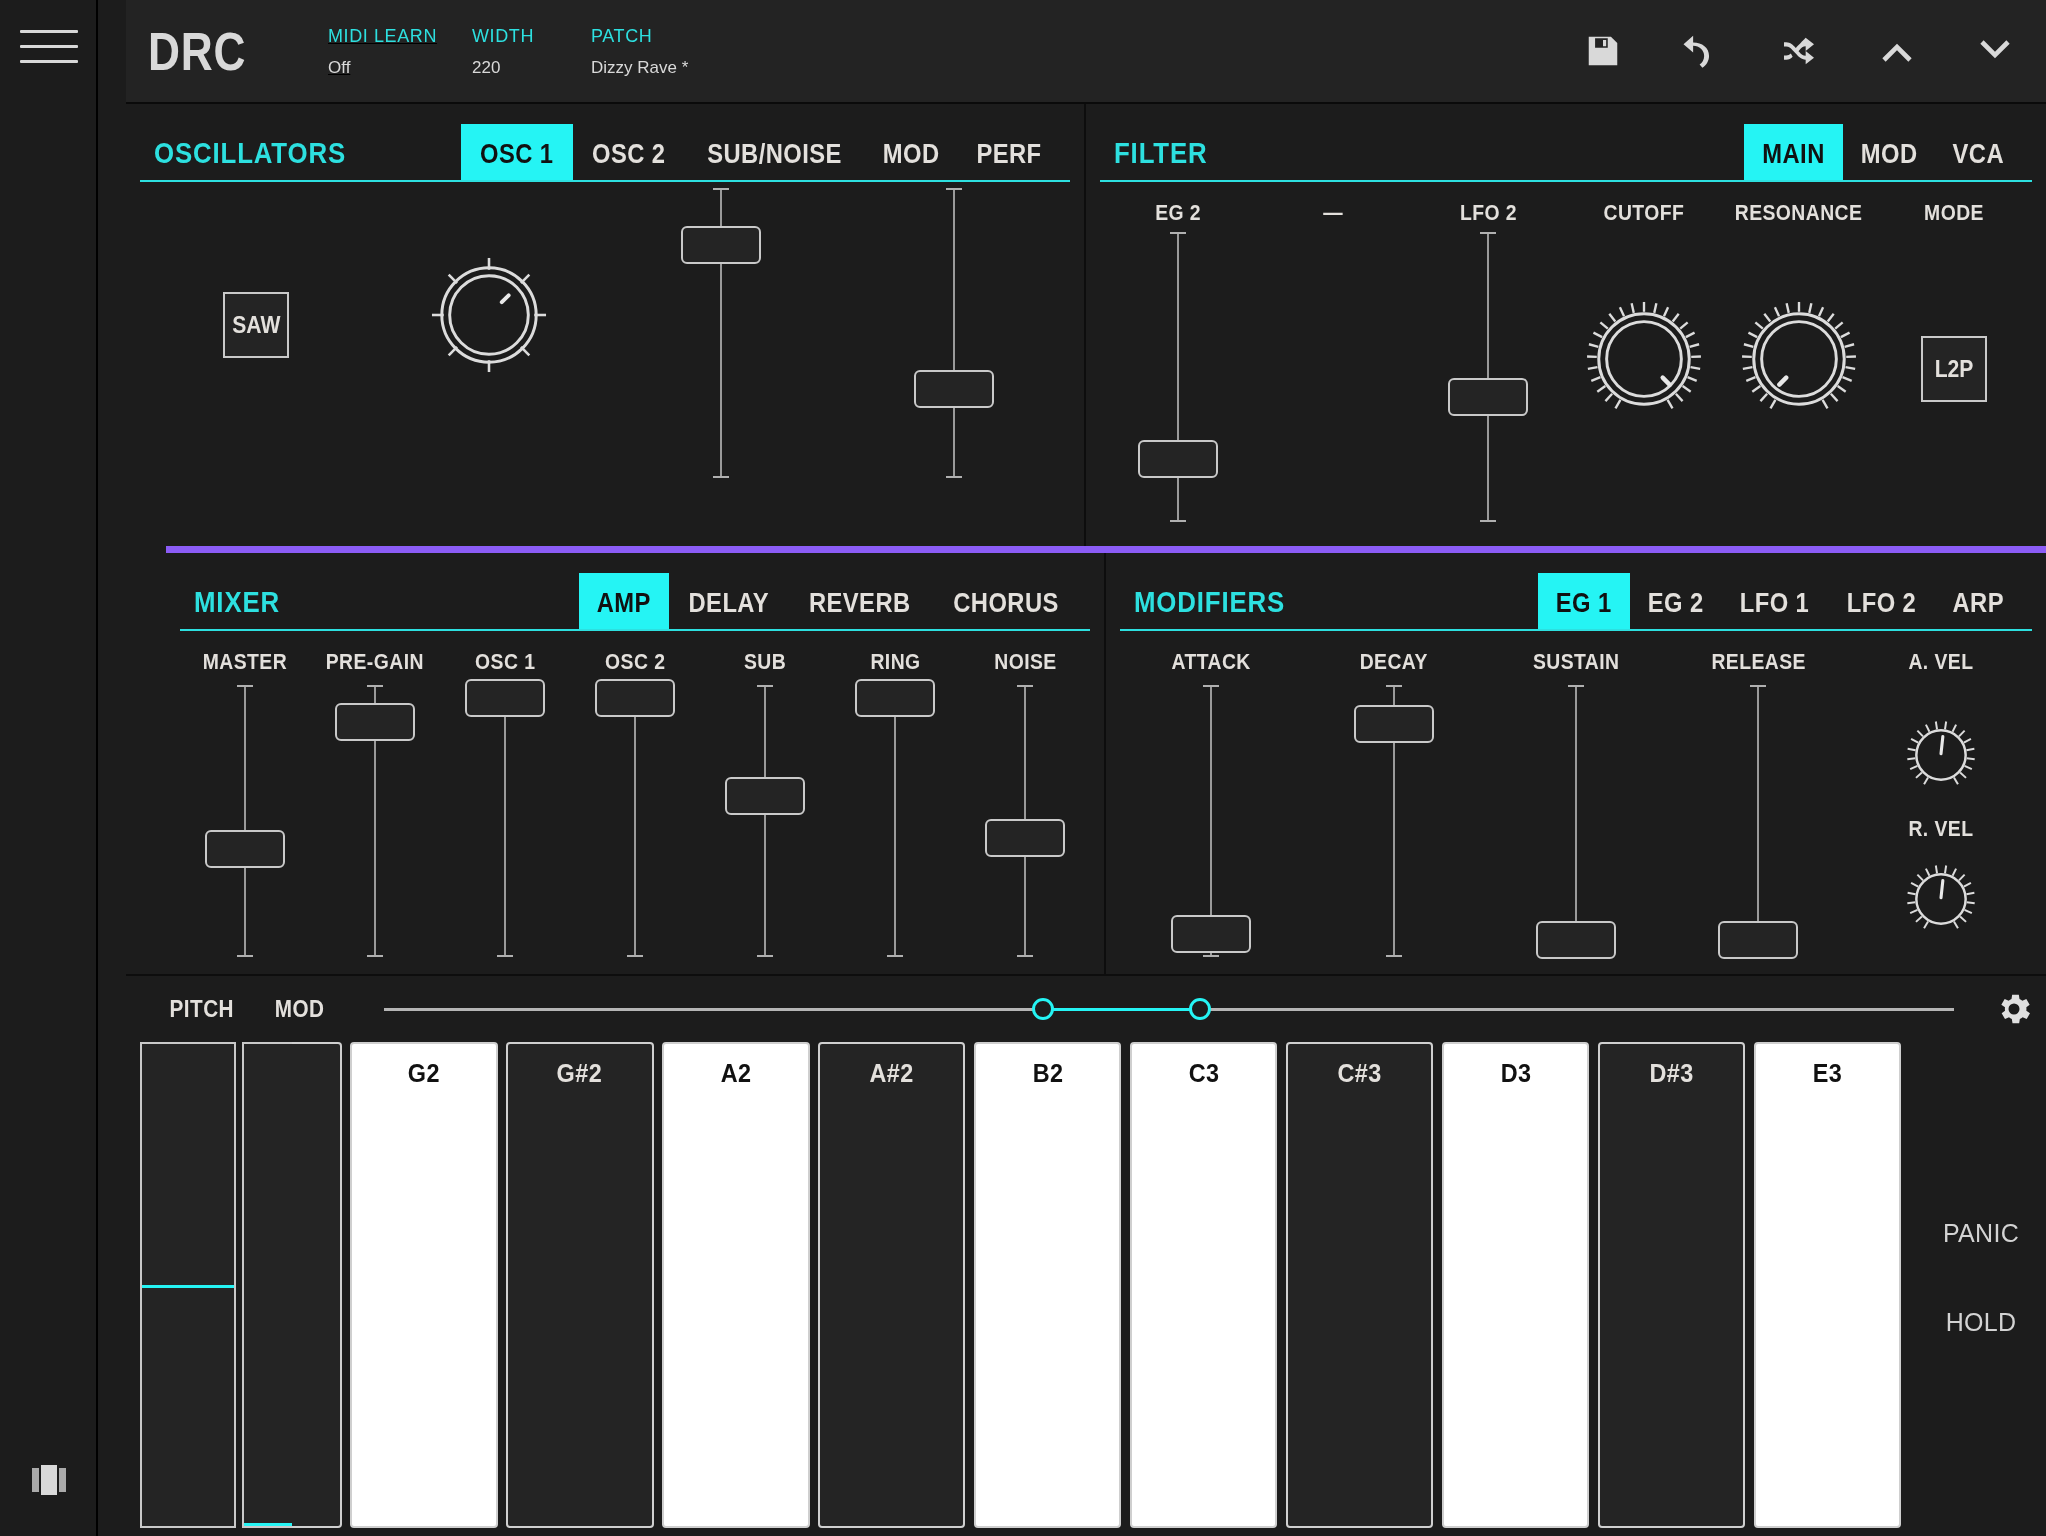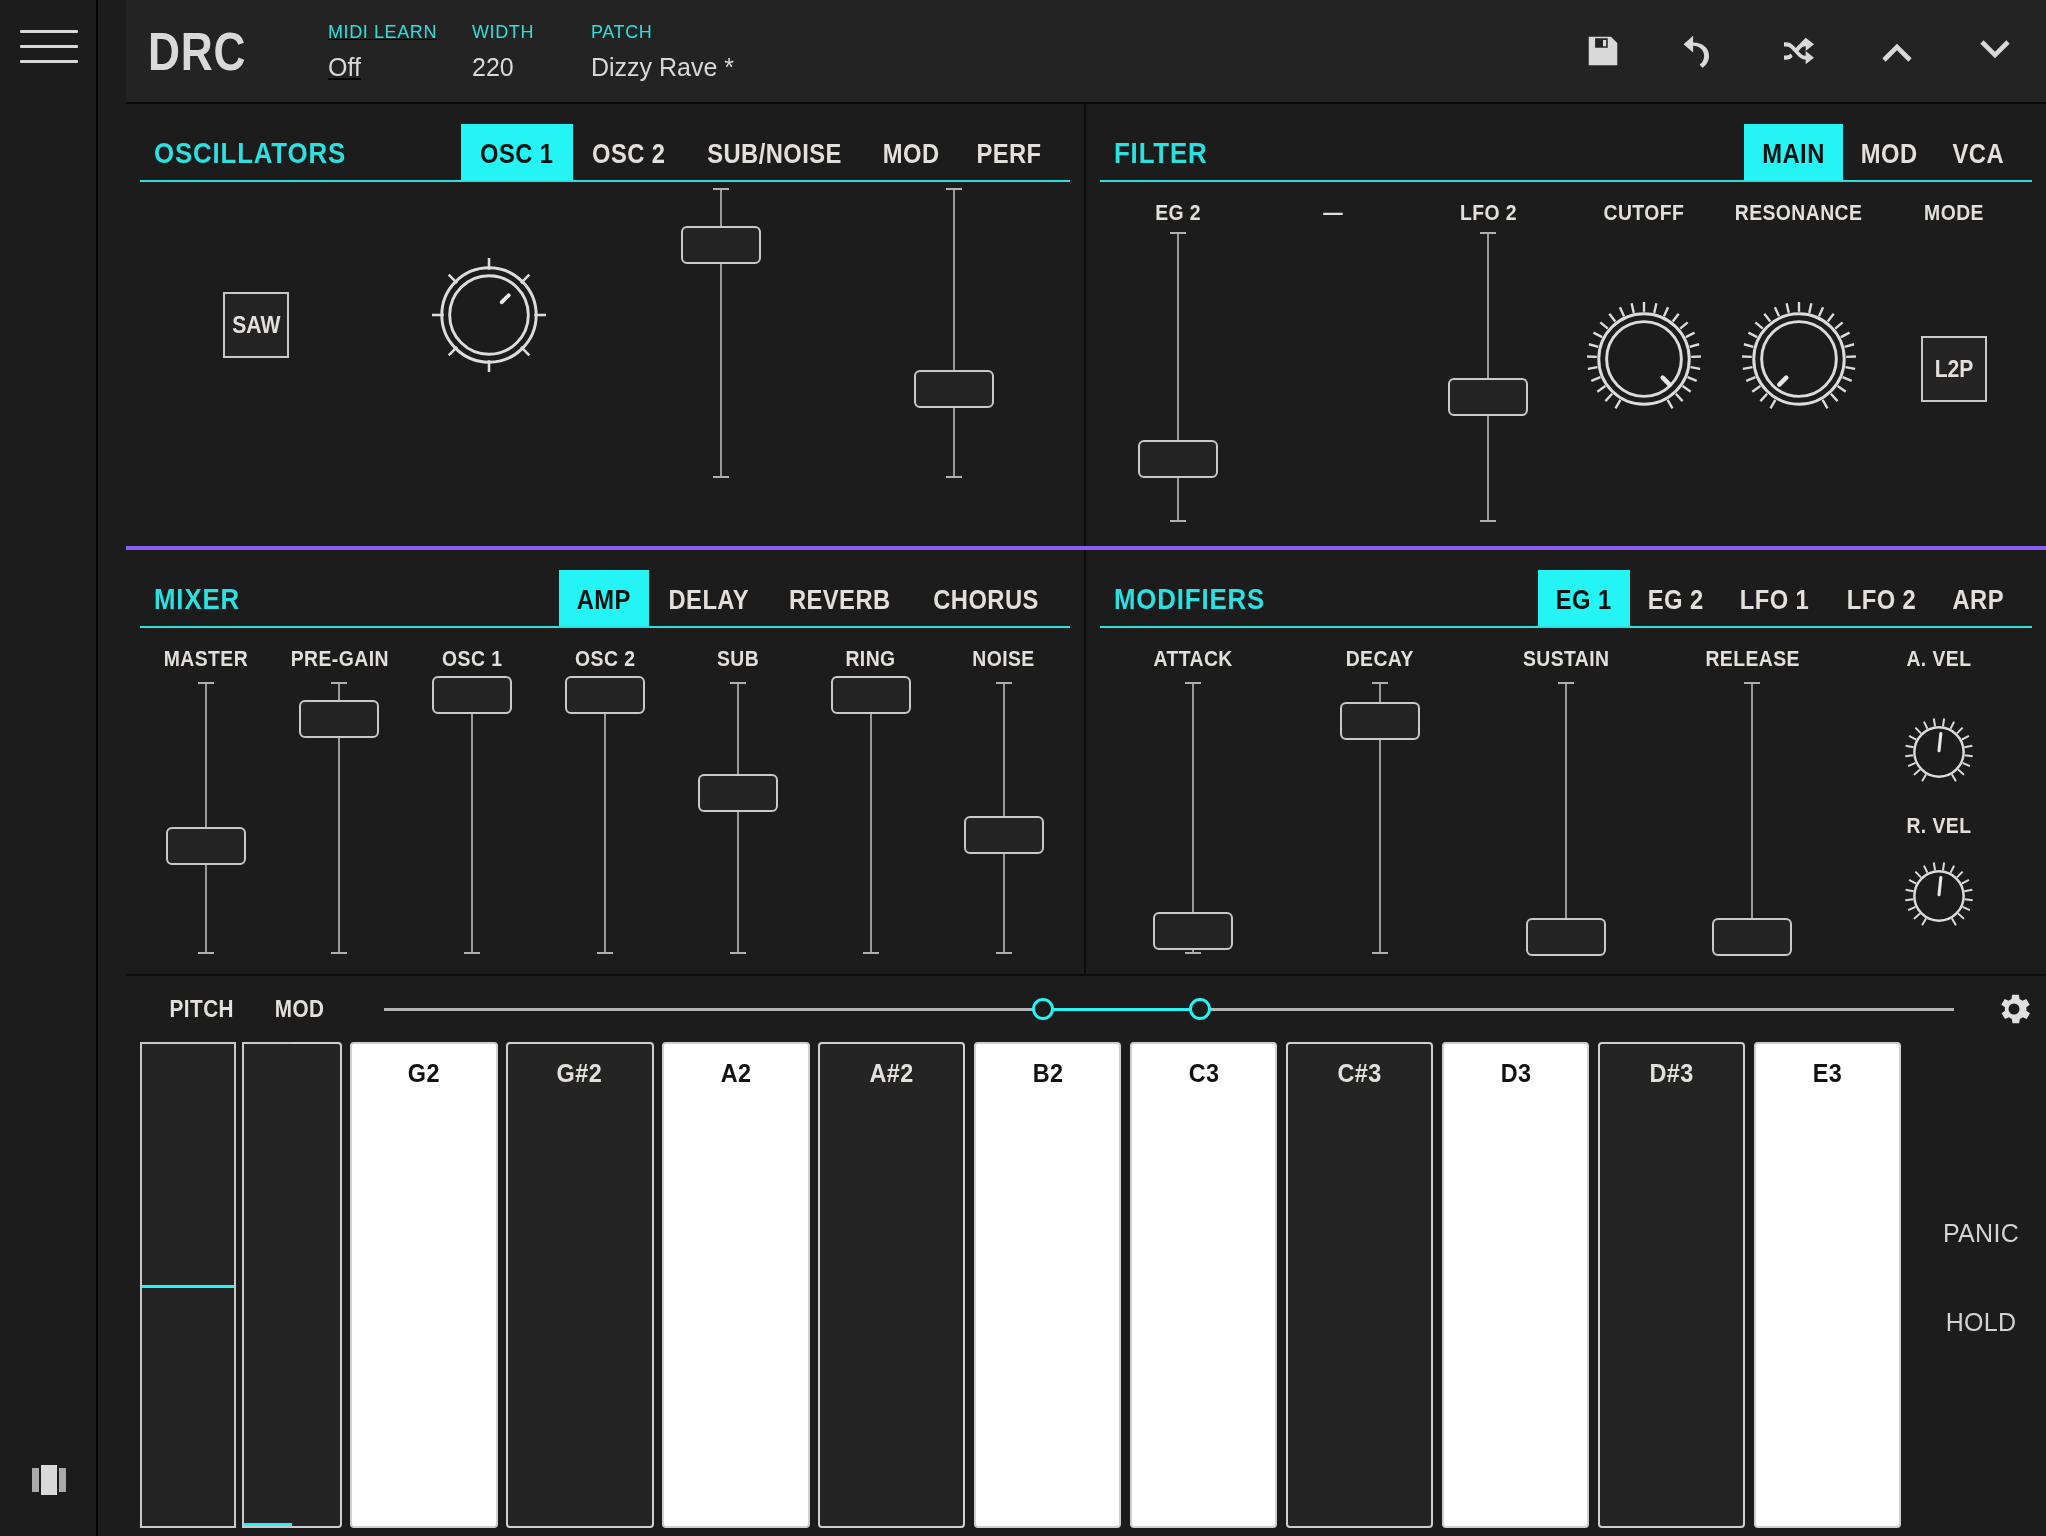--- a/index.html
+++ b/index.html
@@ -39,38 +39,38 @@
     position: relative;
   }
   .logo {
     font-family: "Liberation Sans Narrow", "Liberation Sans", sans-serif;
     font-weight: bold; font-size: 54px; letter-spacing: 1px;
     color: #d9d9d9; transform: scaleX(0.82); transform-origin: left center;
     width: 120px;
   }
   .hfield { margin-left: 4px; }
   .hfield .lab { color: #2de0e0; font-size: 18px; letter-spacing: 0.6px; line-height: 1; margin-bottom: 14px; }
-  .hfield .val { color: #d9d9d9; font-size: 25px; line-height: 1; }
+  .hfield .val { color: #d9d9d9; font-size: 17px; line-height: 1; }
   .f-midi { width: 140px; margin-left: 60px; text-decoration: underline; }
   .f-tempo { width: 115px; }
   .f-patch { width: 340px; }
   .hicons { margin-left: auto; display: flex; align-items: center; gap: 52px; }
   .hicons .ic { width: 46px; height: 46px; display: flex; align-items: center; justify-content: center; cursor: pointer; }
   .hicons svg { fill: #d9d9d9; }
 
   
   .panels { display: flex; flex-direction: column; flex: 1; }
   .prow { display: flex; flex: 0 0 auto; }
   .panel { position: relative; }
   .panel.left { width: 50%; border-right: 2px solid #0d0d0d; }
   .panel.right { width: 50%; }
   .prow.r1 { height: 442px; }
   .prow.r2 { height: 428px; }
   .prow.r1 .panel, .prow.r2 .panel { height: 100%; }
-  .prow.r2 { border-top: 4px solid #8b5cf6; }
+  .prow.r2 { border-top: 7px solid #8b5cf6; margin-left: 40px; }
 
   .ptitlebar {
     height: 62px; display: flex; align-items: flex-end;
     padding: 0 10px 0 14px;
     border-bottom: 2px solid #2de0e0;
     margin: 16px 14px 0 14px;
     position: relative;
   }
   .ptitle {
     font-family: "Liberation Sans Narrow", "Liberation Sans", sans-serif;

